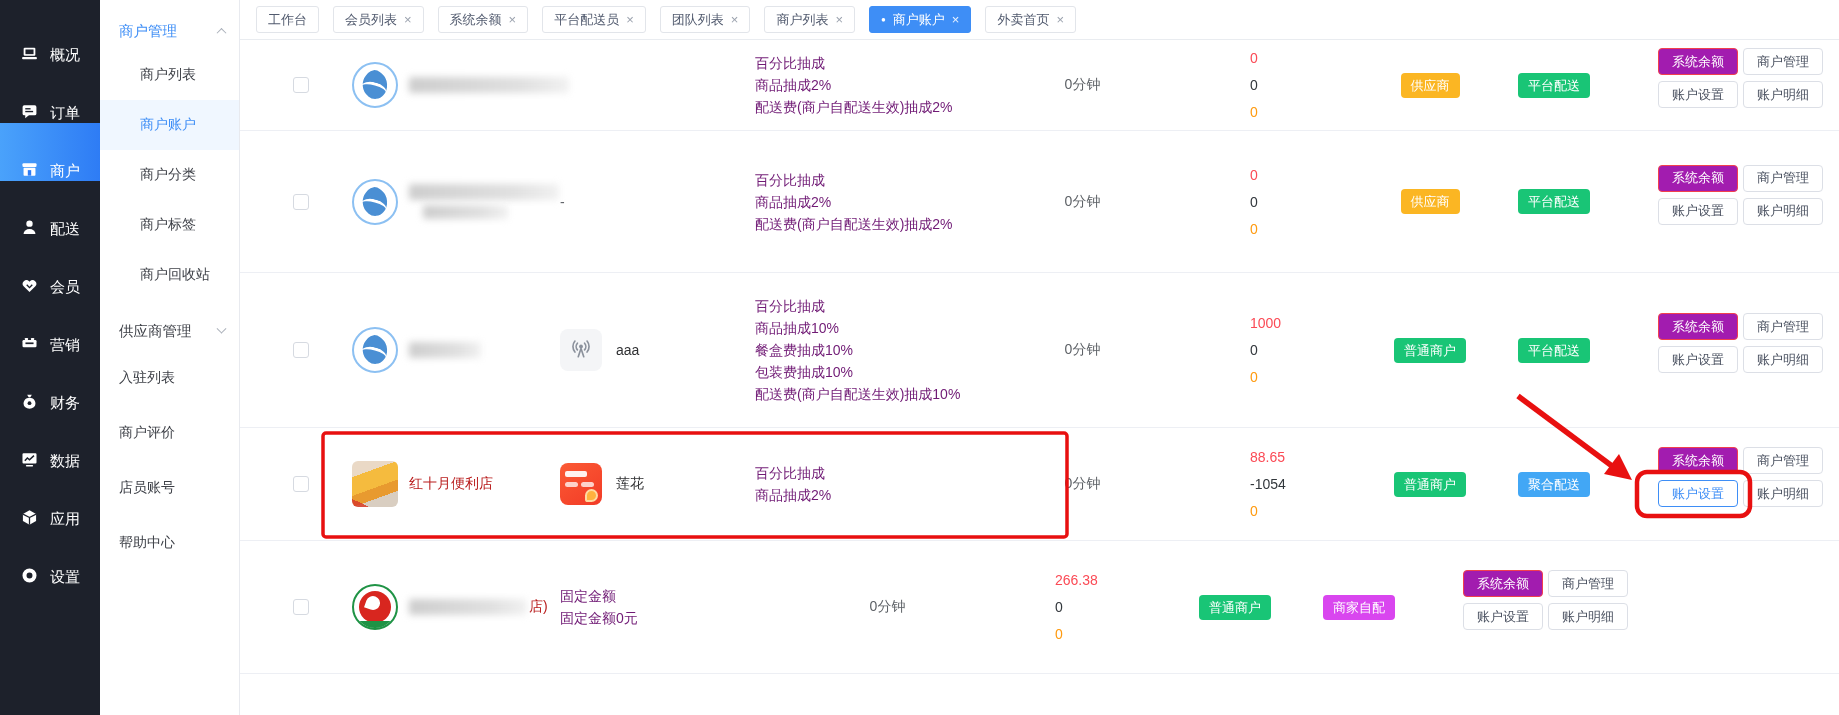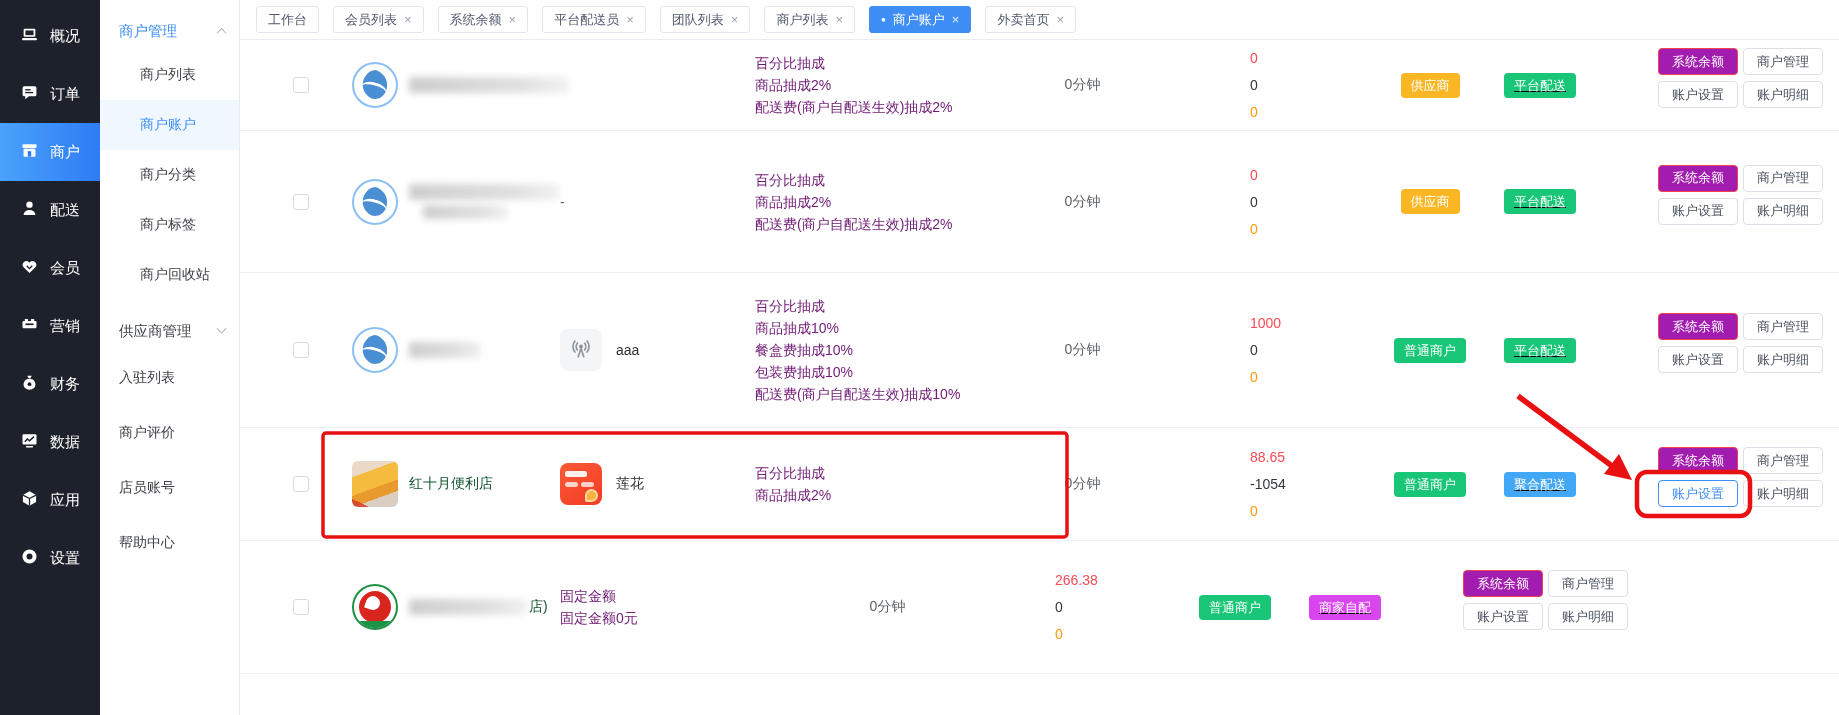--- a/index.html
+++ b/index.html
@@ -3,21 +3,21 @@
 <meta charset="utf-8">
 <style>
   * { margin:0; padding:0; box-sizing:border-box; }
   html,body { width:1839px; height:715px; overflow:hidden; background:#fff;
     font-family:"Liberation Sans","DejaVu Sans",sans-serif; }
   body { position:relative; }
 
   
   .side-main { position:absolute; left:0; top:0; bottom:0; width:100px;
     background:#1d212b; padding-top:7px; z-index:5; }
-  .side-item { height:58px; display:flex; align-items:center; padding-left:21px;
+  .side-item { height:58px; display:flex; align-items:flex-end; padding-left:21px;
     gap:12px; color:#fff; font-size:15px; cursor:pointer; }
   .side-item.active { background:linear-gradient(90deg,#4aa2fb,#2e7cf5); }
   .side-item svg { flex:0 0 auto; }
 
   
   .side-sub { position:absolute; left:100px; top:0; bottom:0; width:140px;
     background:#fff; border-right:1px solid #e8eaef; z-index:4; font-size:14px; color:#3c3f46; }
   .sub-header { height:50px; padding:12px 14px 0 19px; display:flex; align-items:center;
     justify-content:space-between; font-size:14.5px; cursor:pointer; }
   .sub-header.blue { color:#3e8ef6; }
@@ -51,21 +51,21 @@
     border-radius:3px; background:#fff; cursor:pointer; }
   .c-merchant { width:250px; display:flex; align-items:center; gap:11px; }
   .c-col2 { width:195px; display:flex; align-items:center; gap:14px; color:#303133; font-size:14px; }
   .c-comm { width:245px; display:flex; flex-direction:column; }
   .comm-line { font-size:14px; line-height:22px; color:#701a75; }
   .c-time { width:165px; text-align:center; font-size:14px; color:#5d6166; }
   .c-balance { width:205px; padding-left:85px; display:flex; flex-direction:column; gap:11px;
     font-size:14px; }
   .v-red { color:#fb4a55; } .v-dark { color:#32373c; } .v-orange { color:#ff9a0e; }
   .c-badge1 { width:120px; display:flex; justify-content:center; }
-  .c-badge2 { width:100px; display:flex; justify-content:center;text-decoration:underline; }
+  .c-badge2 { width:100px; display:flex; justify-content:flex-end; }
   .badge { height:25px; line-height:25px; padding:0 10px; border-radius:4px;
     color:#fff; font-size:13px; white-space:nowrap; }
   .badge-orange { background:#fbb623; }
   .badge-green  { background:#19c576; }
   .badge-blue   { background:#42a7f5; }
   .badge-gray   { background:#d946ef; }
   .c-actions { flex:1 1 auto; padding-left:68px; display:grid;
     grid-template-columns:80px 80px; gap:6px 5px; margin-top:-14px; }
   .btn { width:80px; height:27px; border:1px solid #dcdfe6; border-radius:4px;
     background:#fff; font-size:13px; color:#4b5261; cursor:pointer;
@@ -108,21 +108,21 @@
   .applogo-green .dev { position:absolute; left:10px; bottom:6px; width:22px; height:15px;
     background:#fff; border-radius:4px; }
   .applogo-green .dev::after { content:""; position:absolute; left:4px; bottom:4px; right:4px;
     height:2px; background:#2ec477; border-radius:1px; }
 
   .blurwrap { display:flex; flex-direction:column; gap:5px; }
   .blur { height:16px; border-radius:2px; filter:blur(3.5px);
     background:linear-gradient(90deg,#cdcdcd,#e0e0e0 70%,#f1f1f1); }
   .b-160 { width:160px; } .b-150 { width:150px; } .b-85 { width:85px; margin-left:14px; height:14px; }
   .b-72 { width:72px; } .b-118 { width:118px; }
-  .name { font-size:14px; color:#14532d; white-space:nowrap; }
+  .name { font-size:14px; color:#b91c1c; white-space:nowrap; }
   .namewrap { display:flex; align-items:center; gap:2px; }
   .dash { color:#5d6166; font-size:14px; }
 
   
   .overlay { position:absolute; inset:0; z-index:50; pointer-events:none; }
 </style>
 </head>
 <body>
 
 <nav class="side-main">

